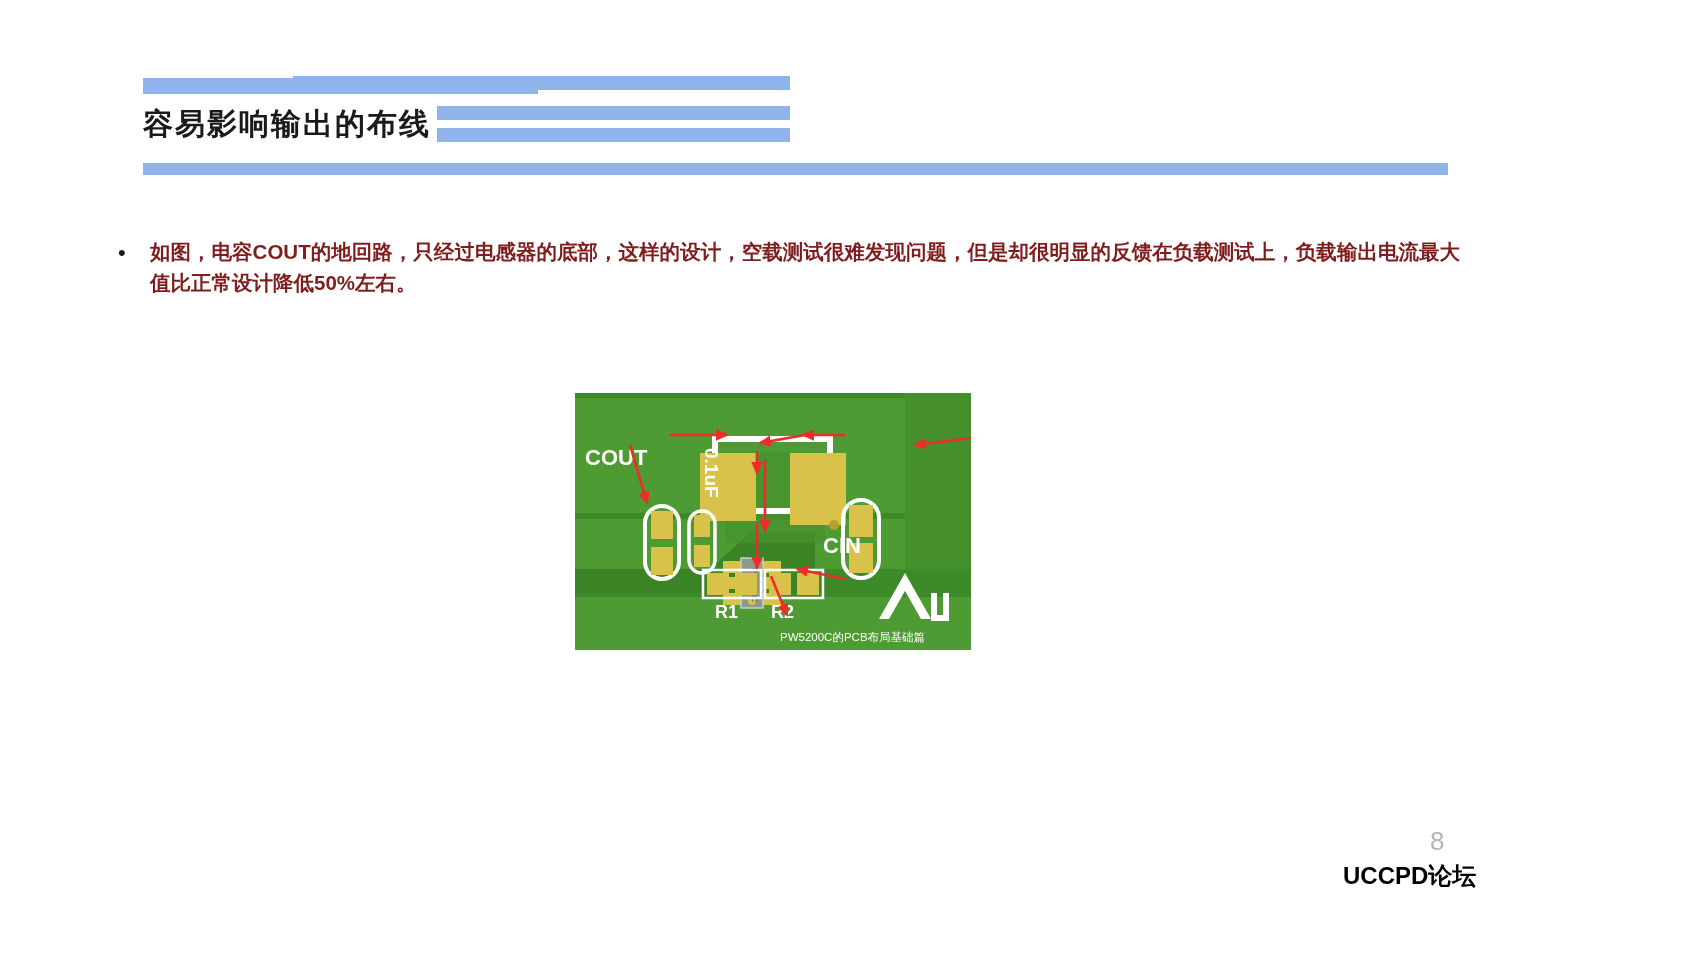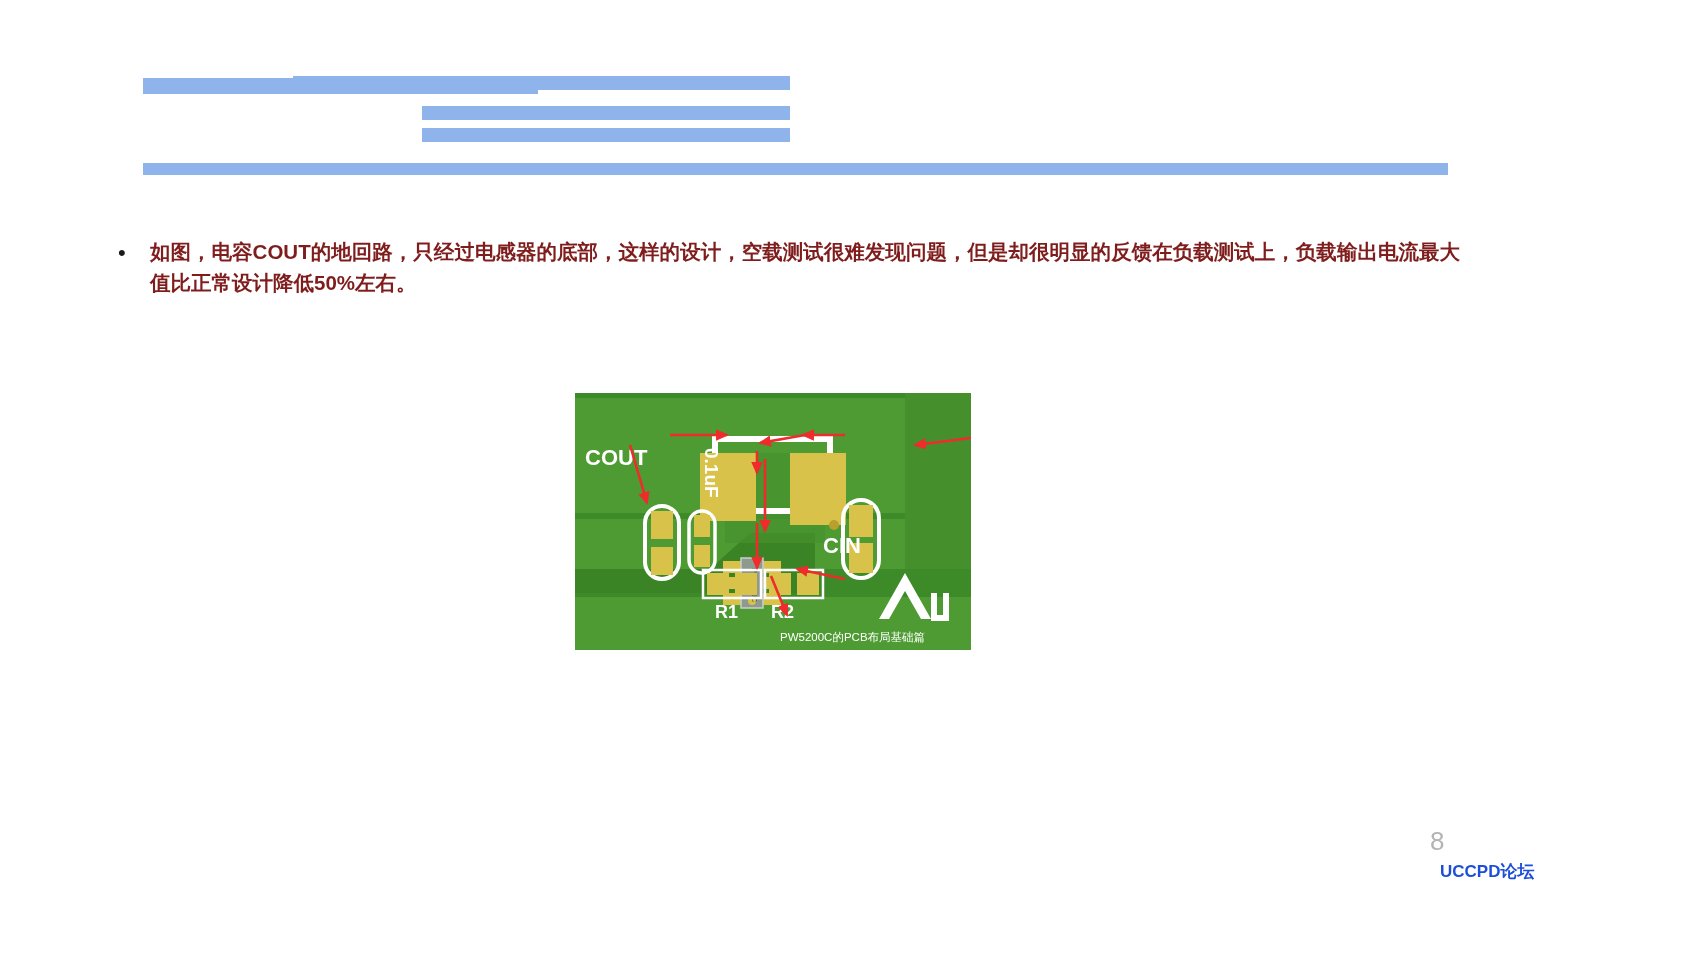--- a/index.html
+++ b/index.html
@@ -52,35 +52,36 @@
   }
   #pcb-svg{display:block;width:396px;height:257px;}
 
   
   #page-number{
     position:absolute;left:1430px;top:826px;
     font-size:26px;color:#b4b4b4;
     font-family:"Liberation Sans","DejaVu Sans",sans-serif;
   }
   #watermark{
-    position:absolute;left:1440px;top:860px;
-    font-size:17px;font-weight:bold;color:#1d4ed8;
+    position:absolute;left:1343px;top:860px;
+    font-size:24px;font-weight:bold;color:#000000;
     font-family:"Liberation Sans","DejaVu Sans",sans-serif;
     letter-spacing:0px;
   }
 </style>
 </head>
 <body>
 
 <div id="header">
   <div class="bar" id="bar-top-left"></div>
   <div class="bar" id="bar-top-right"></div>
   <div class="bar" id="bar-mid-1"></div>
   <div class="bar" id="bar-mid-2"></div>
   <div class="bar" id="bar-bottom"></div>
+  <div id="slide-title">容易影响输出的布线</div>
 </div>
 
 <div id="bullet-block">
   <div id="bullet-marker">•</div>
   <div id="bullet-text">如图，电容COUT的地回路，只经过电感器的底部，这样的设计，空载测试很难发现问题，但是却很明显的反馈在负载测试上，负载输出电流最大值比正常设计降低50%左右。</div>
 </div>
 
 <div id="pcb-figure">
   <svg id="pcb-svg" viewBox="0 0 396 257" xmlns="http://www.w3.org/2000/svg">
     <defs>

